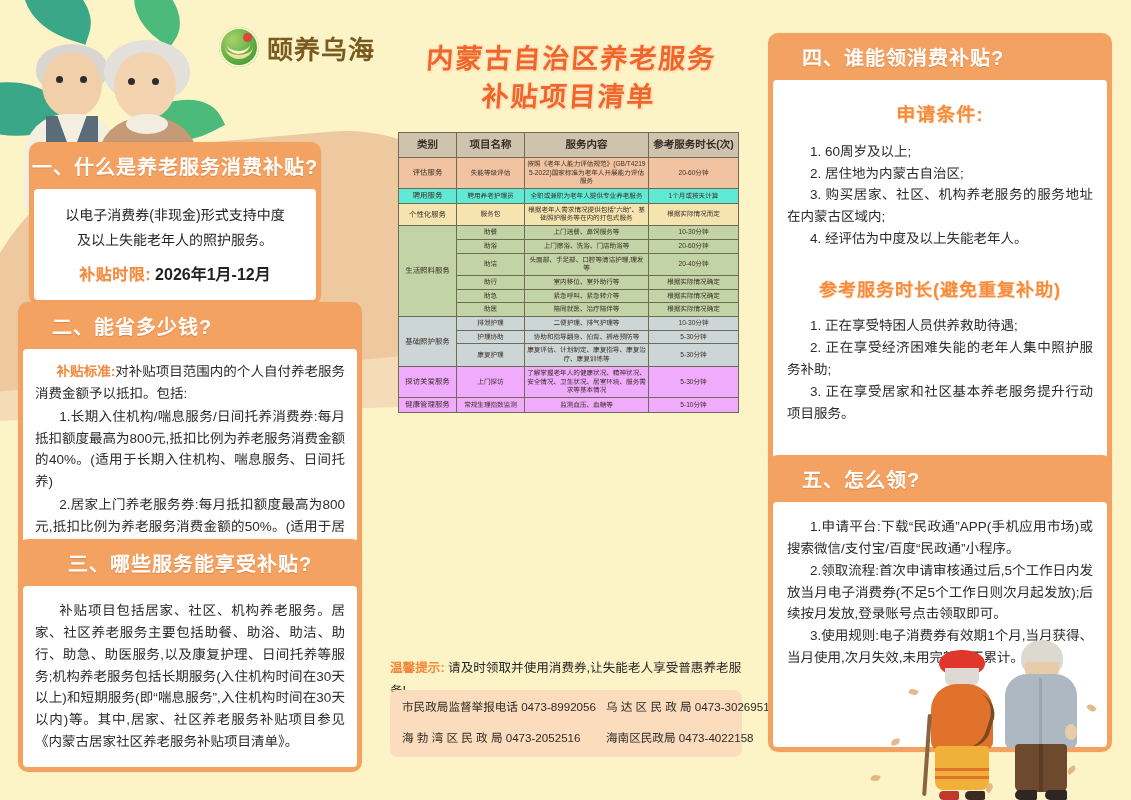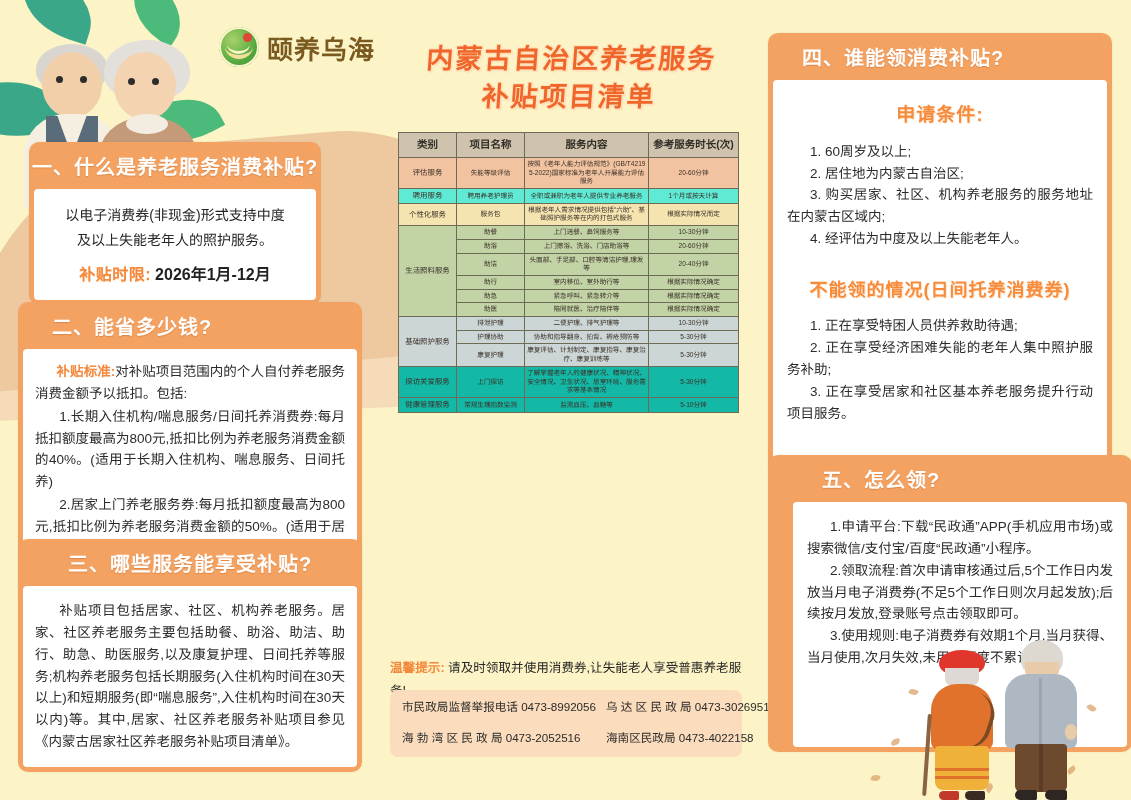--- a/index.html
+++ b/index.html
@@ -119,21 +119,21 @@
     vertical-align:middle;line-height:1.32;word-break:break-all;
   }
   table.svc th{background:#cfc3ad;font-size:10.5px;font-weight:bold;padding:5px 2px;color:#33302a;}
   .c1{width:58px;}.c2{width:68px;}.c3{width:124px;}.c4{width:90px;}
   .cat{font-size:7.4px;}
   .g-peach{background:#f2c3a0;}
   .g-pink{background:#5eead4;}
   .g-cream{background:#f5e4b0;}
   .g-green{background:#c2d3a5;}
   .g-blue{background:#cdd6d6;}
-  .g-mauve{background:#14b8a6;}
+  .g-mauve{background:#f0abfc;}
 
   .notes{position:absolute;left:390px;top:622px;width:360px;font-size:12.6px;line-height:1.85;color:#262626;margin-top:35px;}
   .notes .lbl{color:#f4883c;font-weight:bold;}
   .phone-box{
     position:absolute;left:390px;top:690px;width:352px;
     background:#fbdcbc;border-radius:8px;padding:8px 12px 10px;box-sizing:border-box;
   }
   .phone-title{color:#e03b2f;font-weight:bold;font-size:12.5px;letter-spacing:.5px;margin-bottom:3px;}
   .phone-grid{display:grid;grid-template-columns:1fr 1fr;gap:12px 10px;font-size:11.6px;color:#2b2b2b;line-height:1.6;}
   .pg-cell{white-space:nowrap;}
@@ -142,21 +142,21 @@
   #sec4{left:768px;top:33px;width:344px;}
   #sec4 .panel-body{padding:14px 14px 12px;min-height:390px;}
   .sub-head{
     text-align:center;color:#f68b3c;font-weight:bold;font-size:19px;
     letter-spacing:1px;margin:6px 0 10px;
     text-shadow:1px 1px 0 #ffe7cf;
   }
   .sub-head.second{margin-top:26px;font-size:18px;}
   .listline{margin:0;text-indent:1.7em;}
 
-  #sec5{left:768px;top:455px;width:344px;padding-left:20px;}
+  #sec5{left:768px;top:455px;width:344px;}
   #sec5 .panel-body{padding:14px 14px;min-height:245px;}
 
 </style>
 </head>
 <body>
 
 <div class="poster">
 
   <div class="deco">
     <div class="leaf" style="left:18px;top:-22px;width:78px;height:56px;transform:rotate(18deg);"></div>
@@ -346,21 +346,21 @@
   </div>
 
   <div class="panel" id="sec4">
     <div class="panel-head">四、谁能领消费补贴?</div>
     <div class="panel-body">
       <div class="sub-head">申请条件:</div>
       <p class="listline">1. 60周岁及以上;</p>
       <p class="listline">2. 居住地为内蒙古自治区;</p>
       <p class="listline just">3. 购买居家、社区、机构养老服务的服务地址在内蒙古区域内;</p>
       <p class="listline">4. 经评估为中度及以上失能老年人。</p>
-      <div class="sub-head second">不能领的情况(日间托养消费券)</div>
+      <div class="sub-head second">参考服务时长(避免重复补助)</div>
       <p class="listline">1. 正在享受特困人员供养救助待遇;</p>
       <p class="listline just">2. 正在享受经济困难失能的老年人集中照护服务补助;</p>
       <p class="listline just">3. 正在享受居家和社区基本养老服务提升行动项目服务。</p>
     </div>
   </div>
 
   <div class="panel" id="sec5">
     <div class="panel-head">五、怎么领?</div>
     <div class="panel-body">
       <p class="listline just">1.申请平台:下载“民政通”APP(手机应用市场)或搜索微信/支付宝/百度“民政通”小程序。</p>

